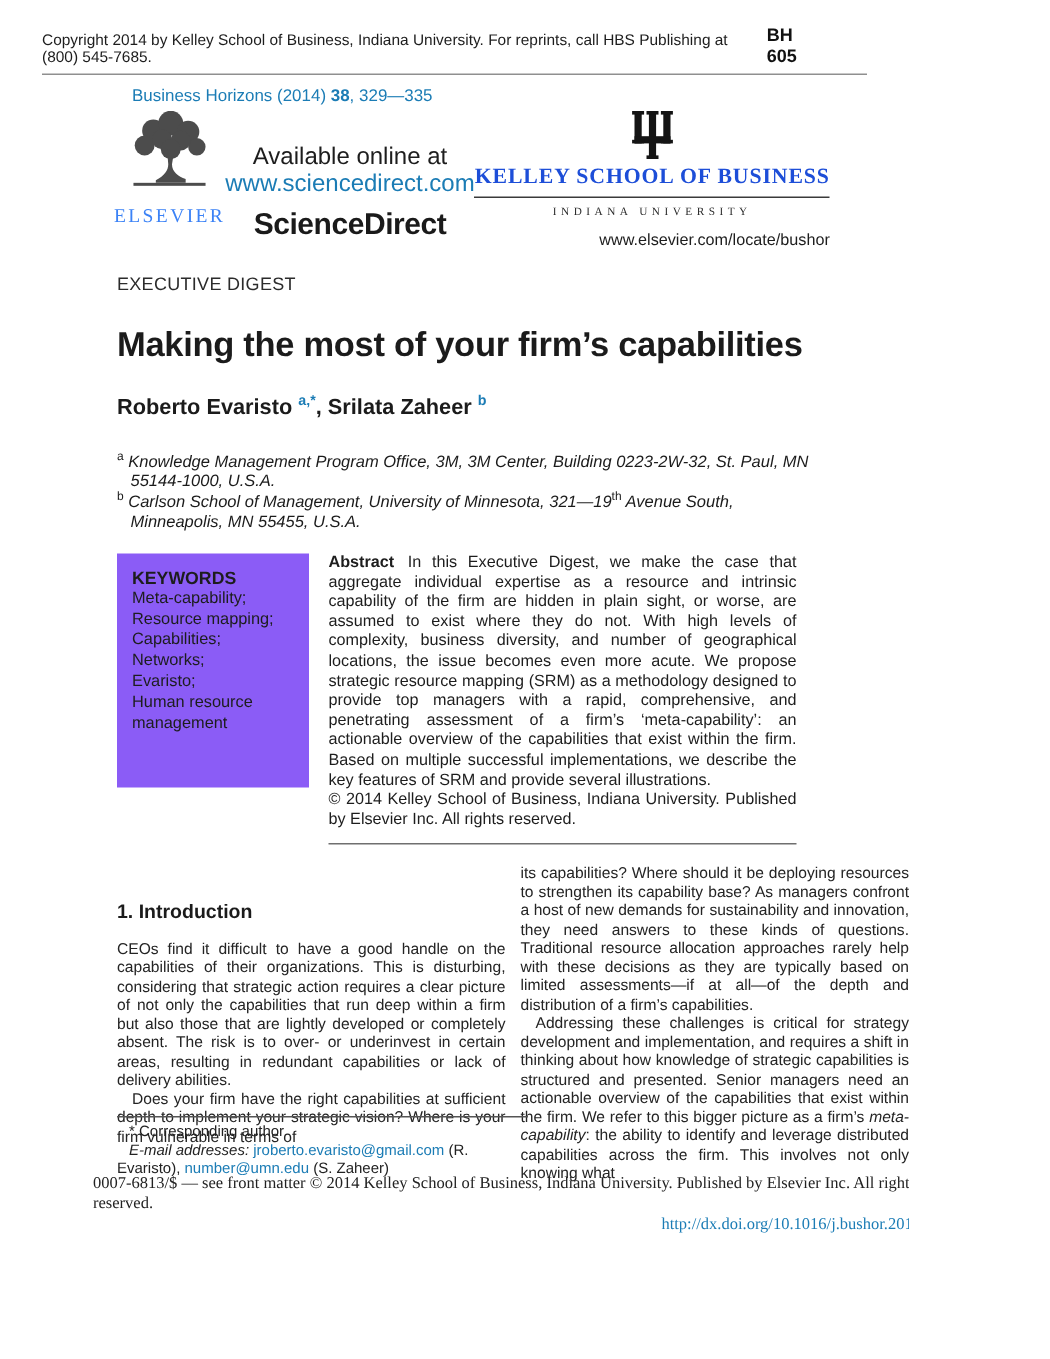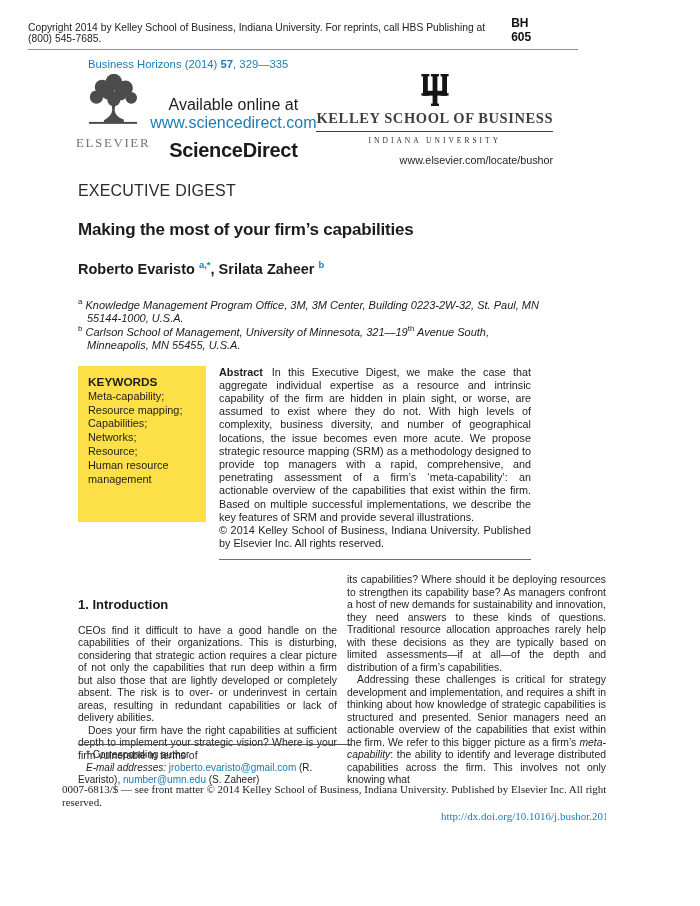--- a/index.html
+++ b/index.html
@@ -11,43 +11,43 @@
   .copyright-line { font-size:10.3px; color:#1d1d1d; }
   .doc-code { font-size:12px; font-weight:bold; color:#111; }
   .rule-top { border-top:1px solid #8f8f8f; margin:5px 28px 0 28px; }
 
   .journal-cite { margin:8px 0 0 88px; font-size:11.3px; color:#1b7cb5; }
   .journal-cite b { font-weight:bold; }
 
   
   .logo-row { display:flex; margin:4px 72px 0 76px; }
   .elsevier-block { width:96px; text-align:center; }
-  .elsevier-label { font-family:"Liberation Serif", serif; font-size:13px; letter-spacing:1.6px; color:#737373; margin-top:1px; }
+  .elsevier-label { font-family:"Liberation Serif", serif; font-size:13px; letter-spacing:1.6px; color:#3b82f6; margin-top:1px; }
   .center-block { flex:1; text-align:center; padding-top:22px; }
   .avail-line { font-size:16px; color:#1d1d1d; }
   .link-blue { color:#1b7cb5; text-decoration:none; }
   .sd-brand { font-size:20px; font-weight:bold; color:#1a1a1a; margin-top:7px; letter-spacing:-0.3px; }
   .kelley-block { width:254px; text-align:center; }
   .trident { display:block; margin:0 auto 4px auto; }
-  .kelley-title { font-family:"Liberation Serif", serif; font-size:14.5px; font-weight:bold; letter-spacing:0.6px; color:#404040; white-space:nowrap; border-bottom:1.3px solid #3a3a3a; padding-bottom:4px; }
+  .kelley-title { font-family:"Liberation Serif", serif; font-size:14.5px; font-weight:bold; letter-spacing:0.6px; color:#1d4ed8; white-space:nowrap; border-bottom:1.3px solid #3a3a3a; padding-bottom:4px; }
   .kelley-sub { font-family:"Liberation Serif", serif; font-size:7.5px; letter-spacing:3px; color:#2c2c2c; margin-top:4px; }
   .homepage-line { font-size:10.8px; color:#1d1d1d; text-align:right; margin-top:9px; }
 
-  .exec-digest { margin:16px 0 0 78px; font-size:16px; color:#2b2b2b; letter-spacing:0.2px; }
-  .article-title { margin:20px 0 0 78px; font-size:17px; font-weight:bold; color:#1b1b1b; letter-spacing:-0.2px; }
+  .exec-digest { margin:16px 0 0 78px; font-size:12px; color:#2b2b2b; letter-spacing:0.2px; }
+  .article-title { margin:20px 0 0 78px; font-size:23px; font-weight:bold; color:#1b1b1b; letter-spacing:-0.2px; }
   .authors-line { margin:21px 0 0 78px; font-size:14.5px; font-weight:bold; color:#1b1b1b; }
   sup { vertical-align:super; line-height:0; }
   .sup-blue { color:#1b7cb5; font-size:9.5px; font-weight:bold; }
   .affiliations { margin:22px 0 0 78px; width:470px; font-style:italic; font-size:11px; line-height:13.4px; color:#1b1b1b; }
   .affil { padding-left:9px; text-indent:-9px; }
   .sup-dark { font-size:8px; color:#1b1b1b; font-style:normal; }
 
   
   .abstract-section { display:flex; margin:13px 75px 0 78px; }
-  .kw-box { width:128px; min-width:128px; height:156px; background:#fde047; padding:9px 10px; }
+  .kw-box { width:128px; min-width:128px; height:156px; background:#8b5cf6; padding:9px 10px; }
   .kw-heading { font-size:11.8px; font-weight:bold; color:#1d1d1d; margin-bottom:1px; }
   .kw-item { font-size:10.9px; line-height:13.9px; color:#1d1d1d; }
   .abstract-col { margin-left:13px; width:407px; }
   .abstract-text { font-size:10.8px; line-height:13.2px; text-align:justify; color:#1d1d1d; }
   .abstract-label { font-weight:bold; margin-right:9px; }
   .abstract-rule { border-top:1px solid #6f6f6f; margin-top:9px; }
 
   
   .intro { display:flex; gap:10px; margin:14px 0 0 78px;align-items:center; }
   .col { width:272px; font-size:10.4px; line-height:12.5px; text-align:justify; color:#242424; }
@@ -70,21 +70,21 @@
 <body>
 
 <div class="page">
 
   <div class="top-strip">
     <span class="copyright-line">Copyright 2014 by Kelley School of Business, Indiana University. For reprints, call HBS Publishing at (800) 545-7685.</span>
     <span class="doc-code">BH 605</span>
   </div>
   <div class="rule-top"></div>
 
-  <div class="journal-cite"><span>Business Horizons (2014) </span><b>57</b><span>, 329—335</span></div>
+  <div class="journal-cite"><span>Business Horizons (2014) </span><b>38</b><span>, 329—335</span></div>
 
   <div class="logo-row">
     <div class="elsevier-block">
       <span>
         <svg width="58" height="56" viewBox="0 0 70 66">
           <g fill="#4c4c4c">
             <circle cx="22" cy="15" r="9"></circle>
               <circle cx="36" cy="9" r="10"></circle>
               <circle cx="50" cy="16" r="9"></circle>
             <circle cx="15" cy="27" r="8"></circle>
@@ -138,21 +138,21 @@
     <div class="affil"><sup class="sup-dark">b</sup><span> Carlson School of Management, University of Minnesota, 321—19</span><sup class="sup-dark">th</sup><span> Avenue South, Minneapolis, MN 55455, U.S.A.</span></div>
   </div>
 
   <div class="abstract-section">
     <div class="kw-box">
       <div class="kw-heading">KEYWORDS</div>
       <div class="kw-item">Meta-capability;</div>
       <div class="kw-item">Resource mapping;</div>
       <div class="kw-item">Capabilities;</div>
       <div class="kw-item">Networks;</div>
-      <div class="kw-item">Resource;</div>
+      <div class="kw-item">Evaristo;</div>
       <div class="kw-item">Human resource management</div>
     </div>
     <div class="abstract-col">
       <div class="abstract-text"><span class="abstract-label">Abstract</span><span>In this Executive Digest, we make the case that aggregate individual expertise as a resource and intrinsic capability of the firm are hidden in plain sight, or worse, are assumed to exist where they do not. With high levels of complexity, business diversity, and number of geographical locations, the issue becomes even more acute. We propose strategic resource mapping (SRM) as a methodology designed to provide top managers with a rapid, comprehensive, and penetrating assessment of a firm’s ‘meta-capability’: an actionable overview of the capabilities that exist within the firm. Based on multiple successful implementations, we describe the key features of SRM and provide several illustrations.</span></div>
       <div class="abstract-text">© 2014 Kelley School of Business, Indiana University. Published by Elsevier Inc. All rights reserved.</div>
       <div class="abstract-rule"></div>
     </div>
   </div>
 
   <div class="intro">

